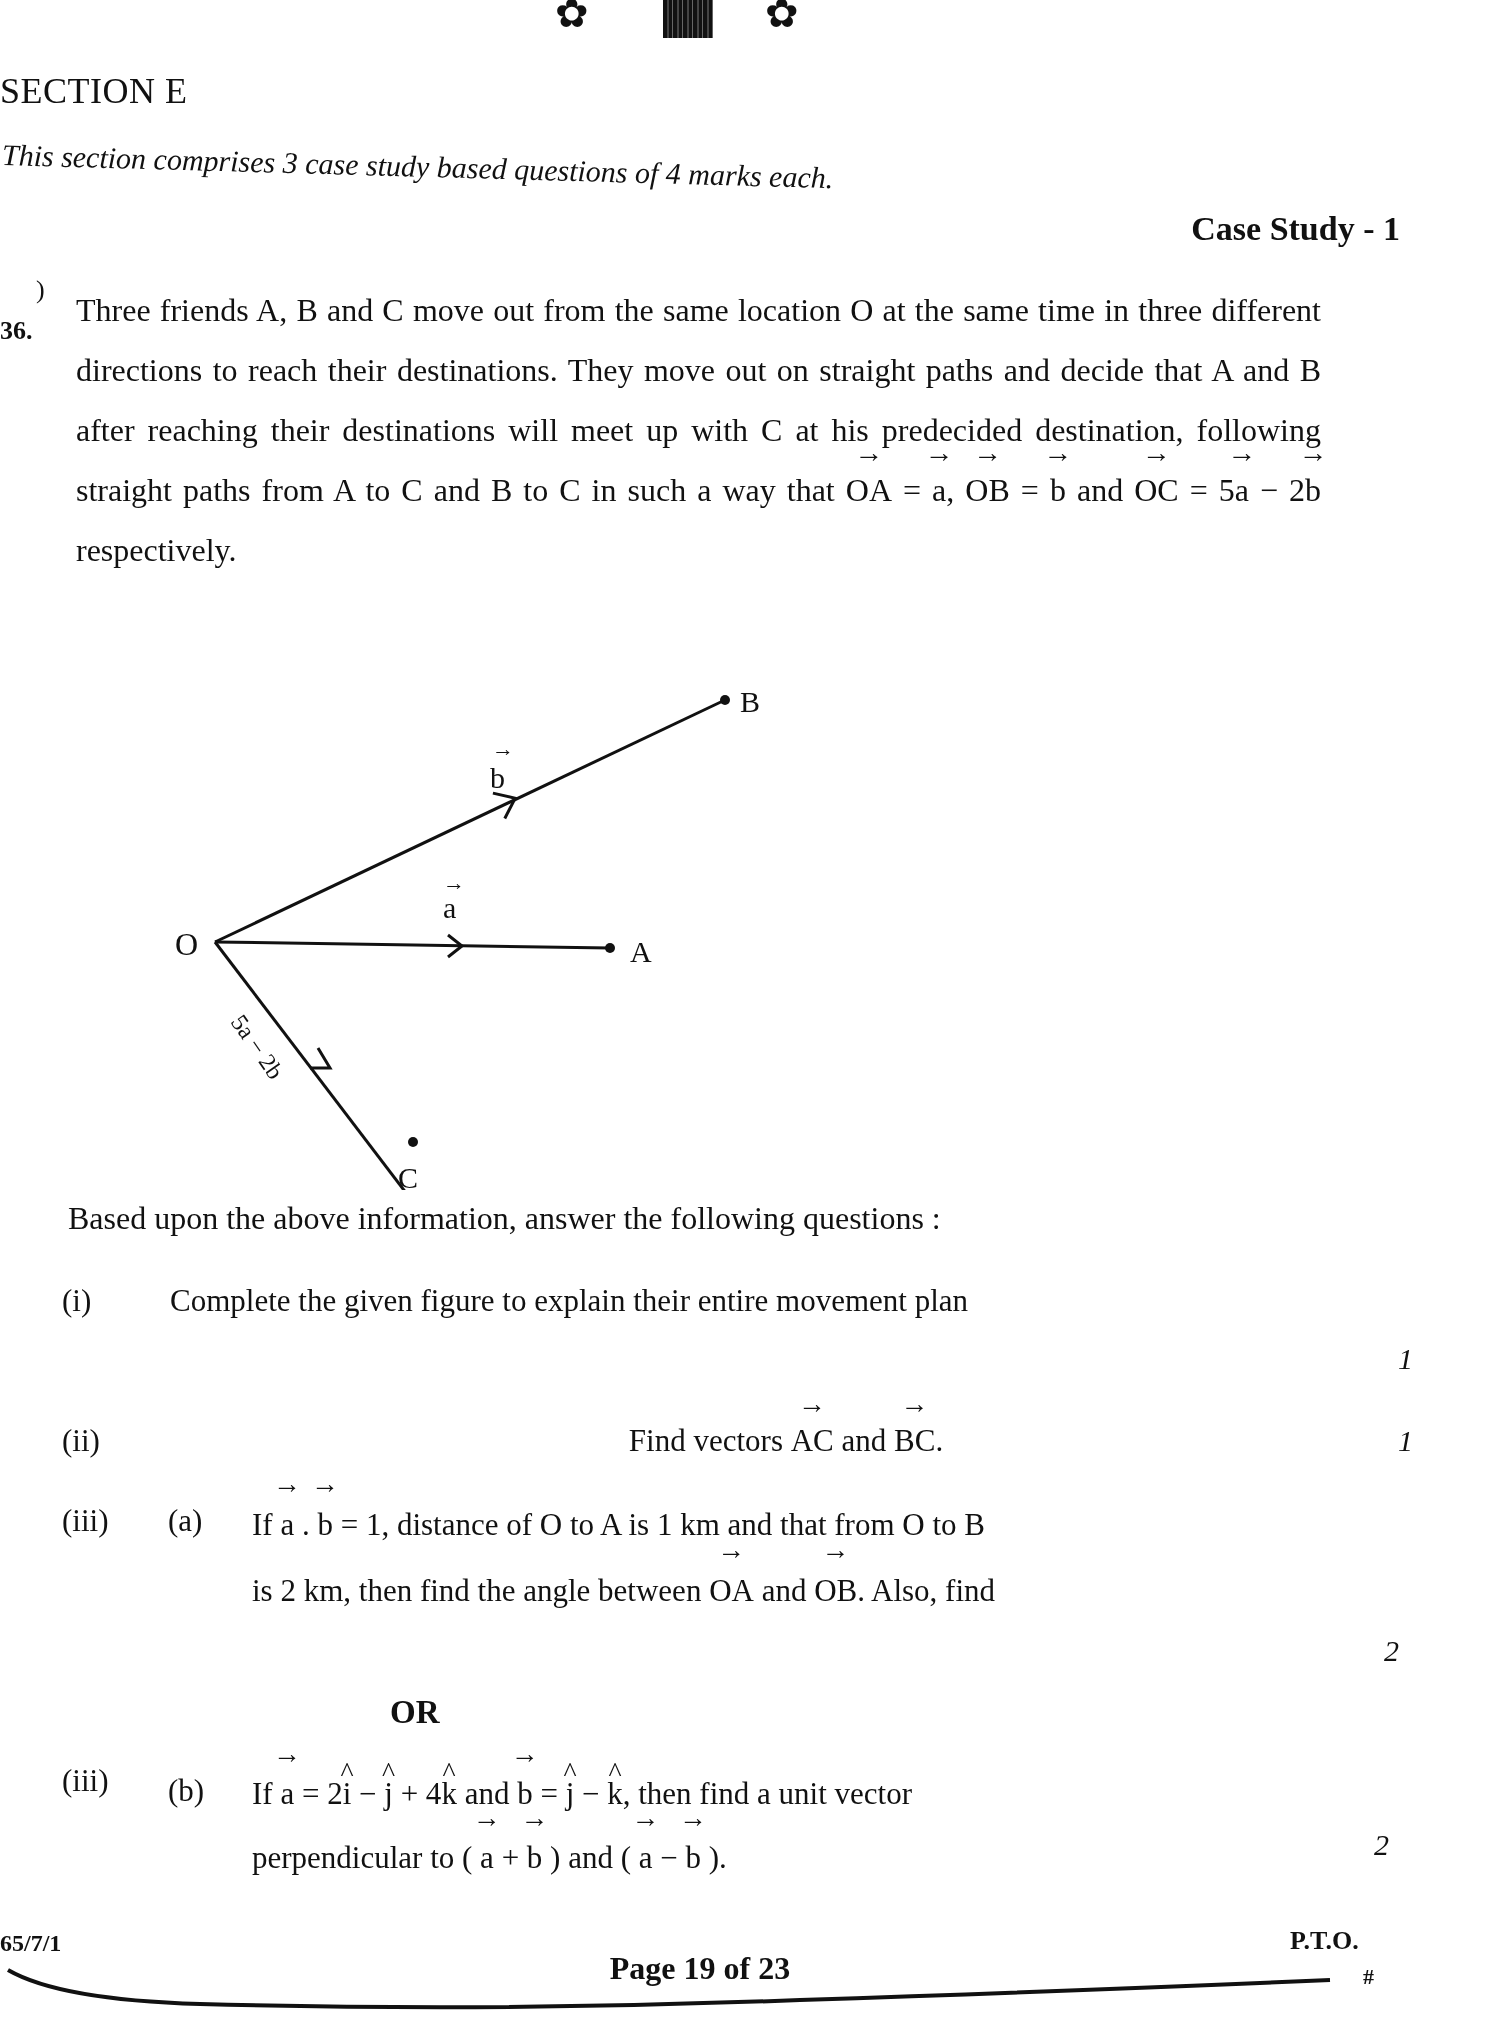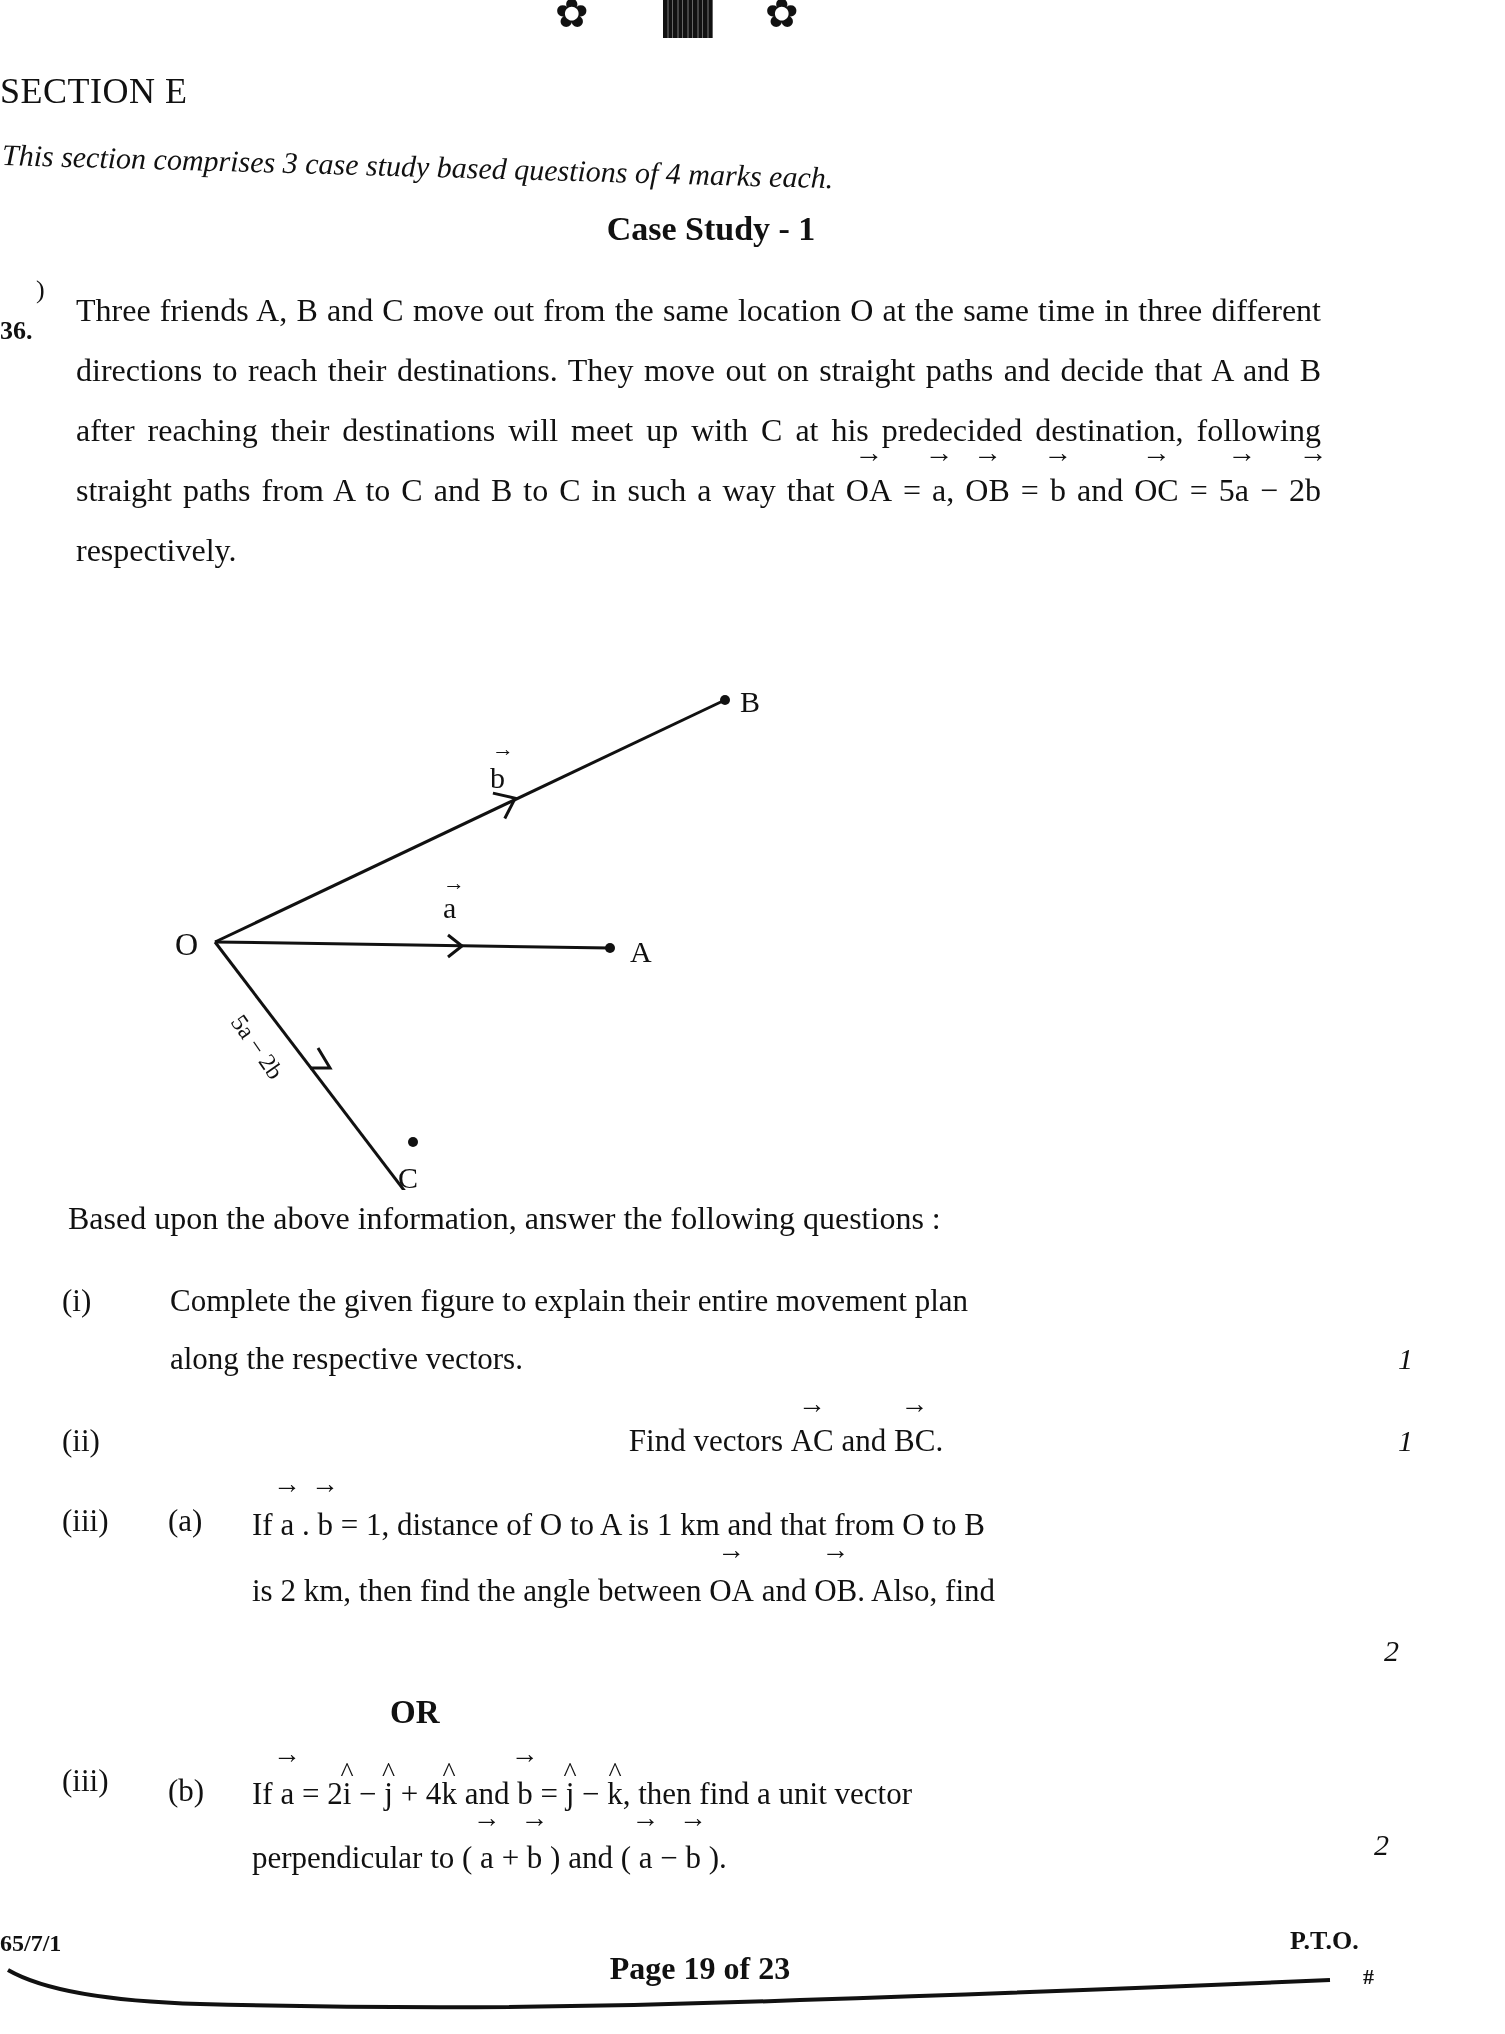--- a/index.html
+++ b/index.html
@@ -7,21 +7,21 @@
       width: 1505px; height: 2034px; position: relative; overflow: hidden;
       font-family: "Liberation Serif", "DejaVu Serif", serif; color: #111;
     }
     .abs { position: absolute; }
     .marks-top { top: 0; left: 555px; width: 260px; height: 40px; }
     .marks-top .star { position: absolute; top: -6px; font-size: 40px; line-height: 40px; color: #111; }
     .marks-top .barcode { position: absolute; left: 108px; top: 0; width: 50px; height: 38px;
       background: repeating-linear-gradient(90deg, #111 0 4px, #444 4px 6px, #111 6px 9px, #666 9px 10px); }
     .section-title { top: 70px; left: 0; width: 1318px; text-align: left; font-weight: normal; font-size: 36px; letter-spacing: 0.5px; }
     .section-desc { top: 138px; left: 2px; font-style: italic; font-size: 30px; transform: rotate(1.6deg); transform-origin: left center; white-space: nowrap; }
-    .case-title { top: 210px; left: 0; width: 1400px; text-align: center; font-weight: bold; font-size: 34px; padding-left: 11px; }
+    .case-title { top: 210px; left: 0; width: 1400px; text-align: right; font-weight: bold; font-size: 34px; }
     .qnum { top: 316px; left: 0; font-size: 26px; font-weight: bold; }
     .qmark { top: 275px; left: 36px; font-size: 26px; }
     .para { left: 76px; width: 1245px; font-size: 32px; line-height: 60px; text-align: justify; }
     .para p { margin: 0; }
     .vec { position: relative; display: inline-block; }
     .vec::before { content: "\2192"; position: absolute; left: 50%; transform: translateX(-50%); top: -0.78em; font-size: 0.9em; line-height: 1; }
     .hat { position: relative; display: inline-block; }
     .hat::before { content: "^"; position: absolute; left: 50%; transform: translateX(-50%); top: -0.8em; font-size: 0.9em; }
     .figure { top: 670px; left: 150px; width: 700px; height: 520px; }
     .figure svg text { font-family: "Liberation Serif", "DejaVu Serif", serif; fill: #111; }
@@ -84,21 +84,20 @@
     <text x="80" y="352" font-size="24" transform="rotate(55 80 352)">5a − 2b</text>
   </svg>
 </div>
 
 <div class="abs intro">Based upon the above information, answer the following questions :</div>
 
 <div class="row" style="top:1272px; left:62px; width:1340px;">
   <span class="label" style="left:0">(i)</span>
   <div style="margin-left:108px">
     <div>Complete the given figure to explain their entire movement plan</div>
-    <div>along the respective vectors.</div>
   </div>
   <span class="marks" style="left:1336px; top:58px">1</span>
 </div>
 
 <div class="row" style="top:1412px; left:62px; width:1340px;text-align:center;">
   <span class="label" style="left:0">(ii)</span>
   <div style="margin-left:108px">
     <span>Find vectors </span><span class="vec">AC</span><span> and </span><span class="vec">BC</span><span>.</span>
   </div>
   <span class="marks" style="left:1336px; top:0">1</span>

